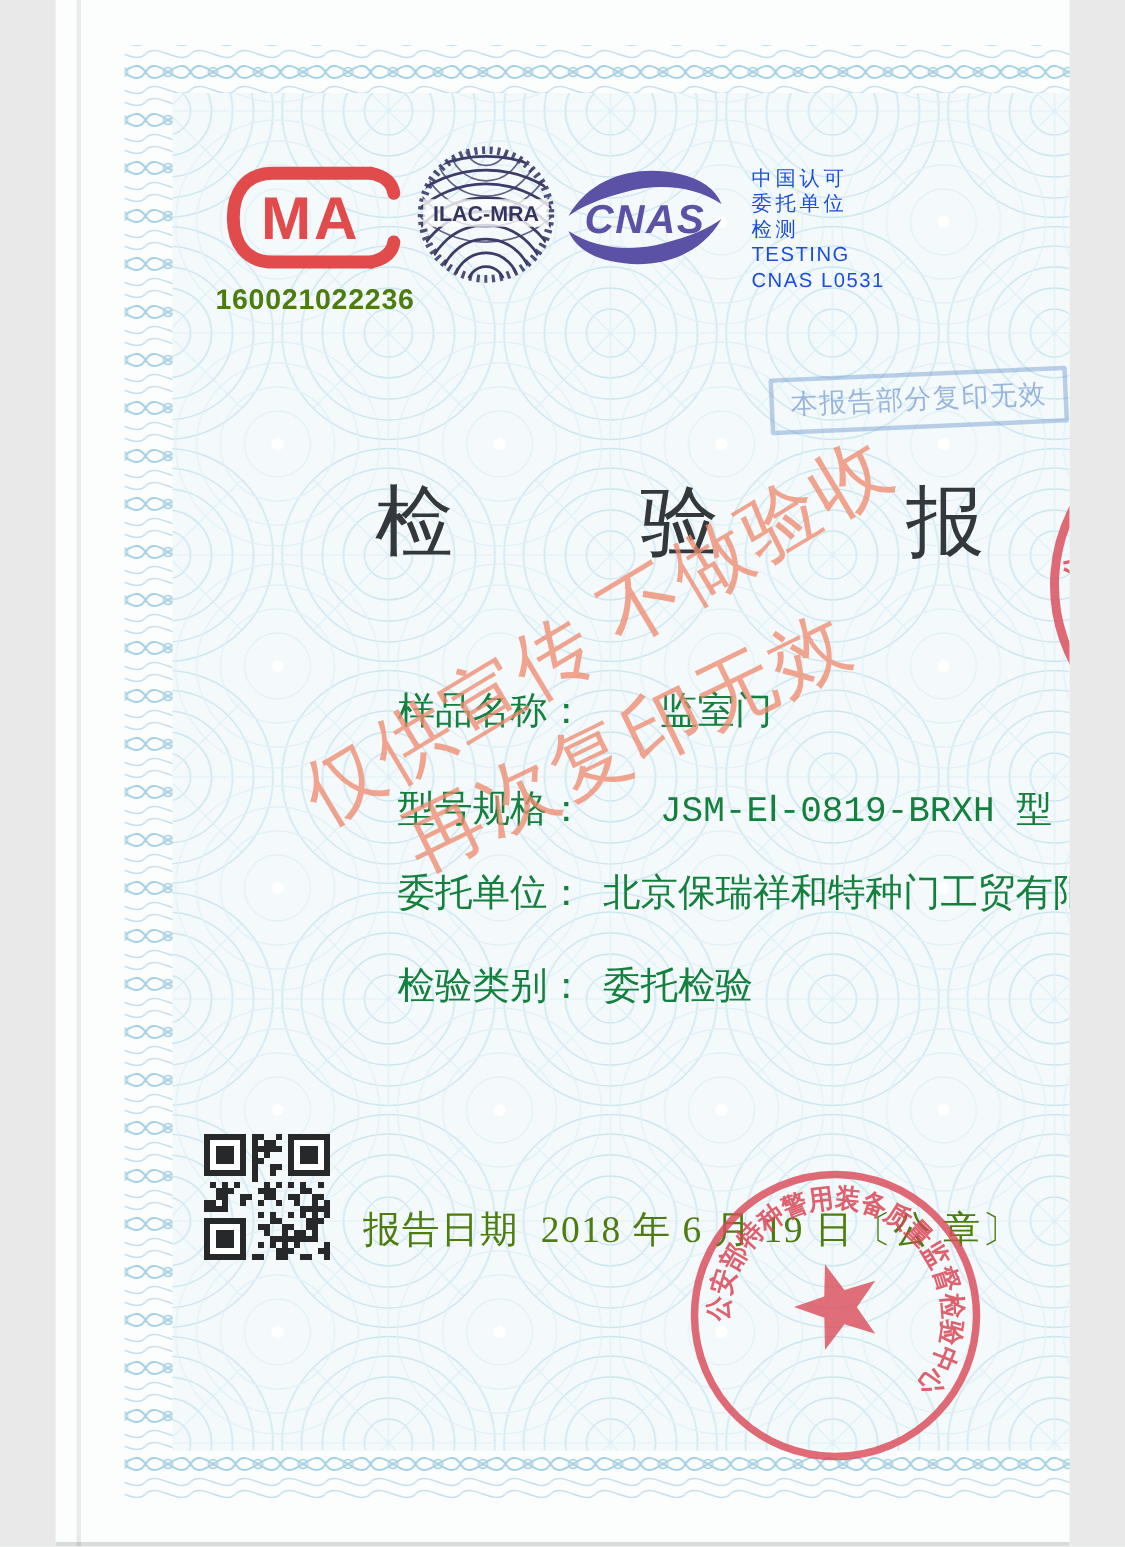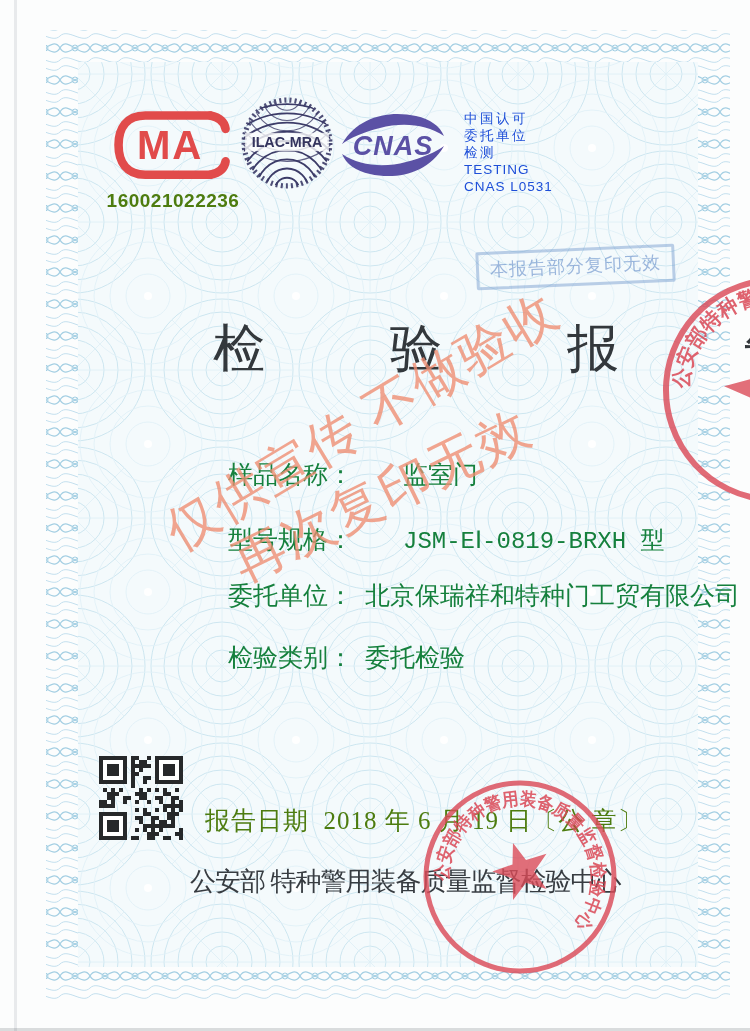--- a/index.html
+++ b/index.html
@@ -1,17 +1,17 @@
 <!DOCTYPE html>
 <html><head>
 <meta charset="utf-8">
 <style>
   html,body{margin:0;padding:0;background:#e9e9e9;}
   .page{
-    position:relative;width:750px;height:1031px;margin:0 auto;
+    position:relative;width:676px;height:1031px;margin:0 auto;
     background:#fcfdfd;overflow:hidden;
     font-family:"Liberation Serif","DejaVu Serif",serif;
     color:#3c4248;
   }
   .page::before{content:"";position:absolute;left:14px;top:0;bottom:0;width:3px;
     background:rgba(120,130,140,.15);z-index:1;}
   .page::after{content:"";position:absolute;left:0;right:0;bottom:0;height:3px;
     background:rgba(60,70,80,.18);z-index:1;}
   .bgsvg{position:absolute;left:0;top:0;z-index:0;}
   .abs{position:absolute;line-height:1.2;}
@@ -301,21 +301,20 @@
       <rect x="76" y="76" width="4" height="4" fill="#26282a"></rect>
       <rect x="80" y="44" width="4" height="4" fill="#26282a"></rect>
       <rect x="80" y="48" width="4" height="4" fill="#26282a"></rect>
       <rect x="80" y="52" width="4" height="4" fill="#26282a"></rect>
       <rect x="80" y="72" width="4" height="4" fill="#26282a"></rect>
       <rect x="80" y="76" width="4" height="4" fill="#26282a"></rect>
       <rect x="80" y="80" width="4" height="4" fill="#26282a"></rect>
     </svg>
 
   <div class="abs date-line">报告日期  2018 年 6 月 19 日〔公 章〕</div>
-  <div class="abs org-name">公安部 特种警用装备质量监督检验中心</div>
 
   <svg class="seal seal-bottom" width="224" height="224" viewBox="0 0 224 224">
     <defs>
         <path id="sealArcB" d="M46.8,142.4 A72,72 0 1 1 177.2,142.4" fill="none"></path>
       </defs>
     <circle class="seal-ring" cx="112" cy="112" r="94" stroke-width="5"></circle>
     <polygon class="seal-star" transform="rotate(-40 112 106)" points="112,76 119.1,96.3 140.5,96.7 123.4,109.7 129.6,130.3 112,118 94.4,130.3 100.6,109.7 83.5,96.7 104.9,96.3"></polygon>
     <text class="seal-text" font-size="18" font-family="Liberation Serif, serif">
       <textPath href="#sealArcB" textLength="282" lengthAdjust="spacingAndGlyphs">公安部特种警用装备质量监督检验中心</textPath>
     </text>

